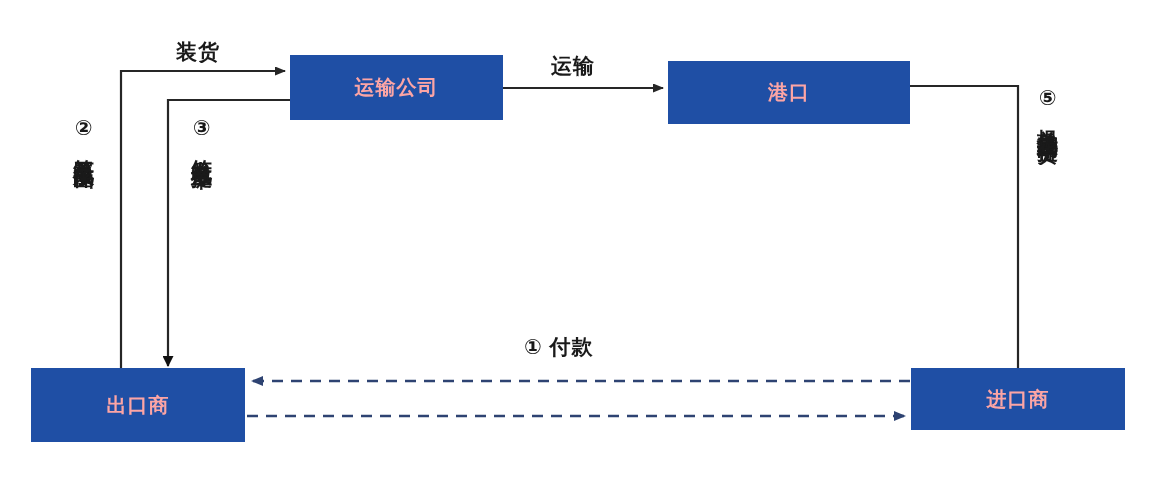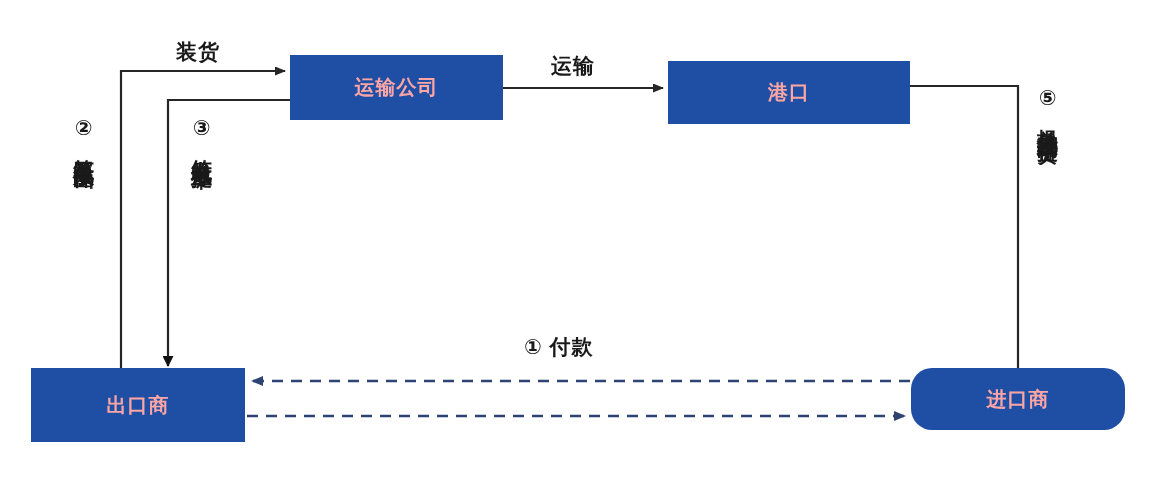--- a/index.html
+++ b/index.html
@@ -110,21 +110,21 @@
   </div>
 
   <div class="node-box" style="left:668px; top:61px; width:242px; height:63px;">
     <span class="node-label">港口</span>
   </div>
 
   <div class="node-box" style="left:31px; top:368px; width:214px; height:74px;">
     <span class="node-label">出口商</span>
   </div>
 
-  <div class="node-box" style="left:911px; top:368px; width:214px; height:62px;border-radius:21px;">
+  <div class="node-box" style="left:911px; top:368px; width:214px; height:62px;">
     <span class="node-label">进口商</span>
   </div>
 
   <div class="edge-label horizontal" style="left:176px; top:38px;">装货</div>
 
   <div class="edge-label horizontal" style="left:551px; top:52px;">运输</div>
 
   <div class="edge-label horizontal" style="left:524px; top:323px;margin-top:10px;">① 付款</div>
 
 

